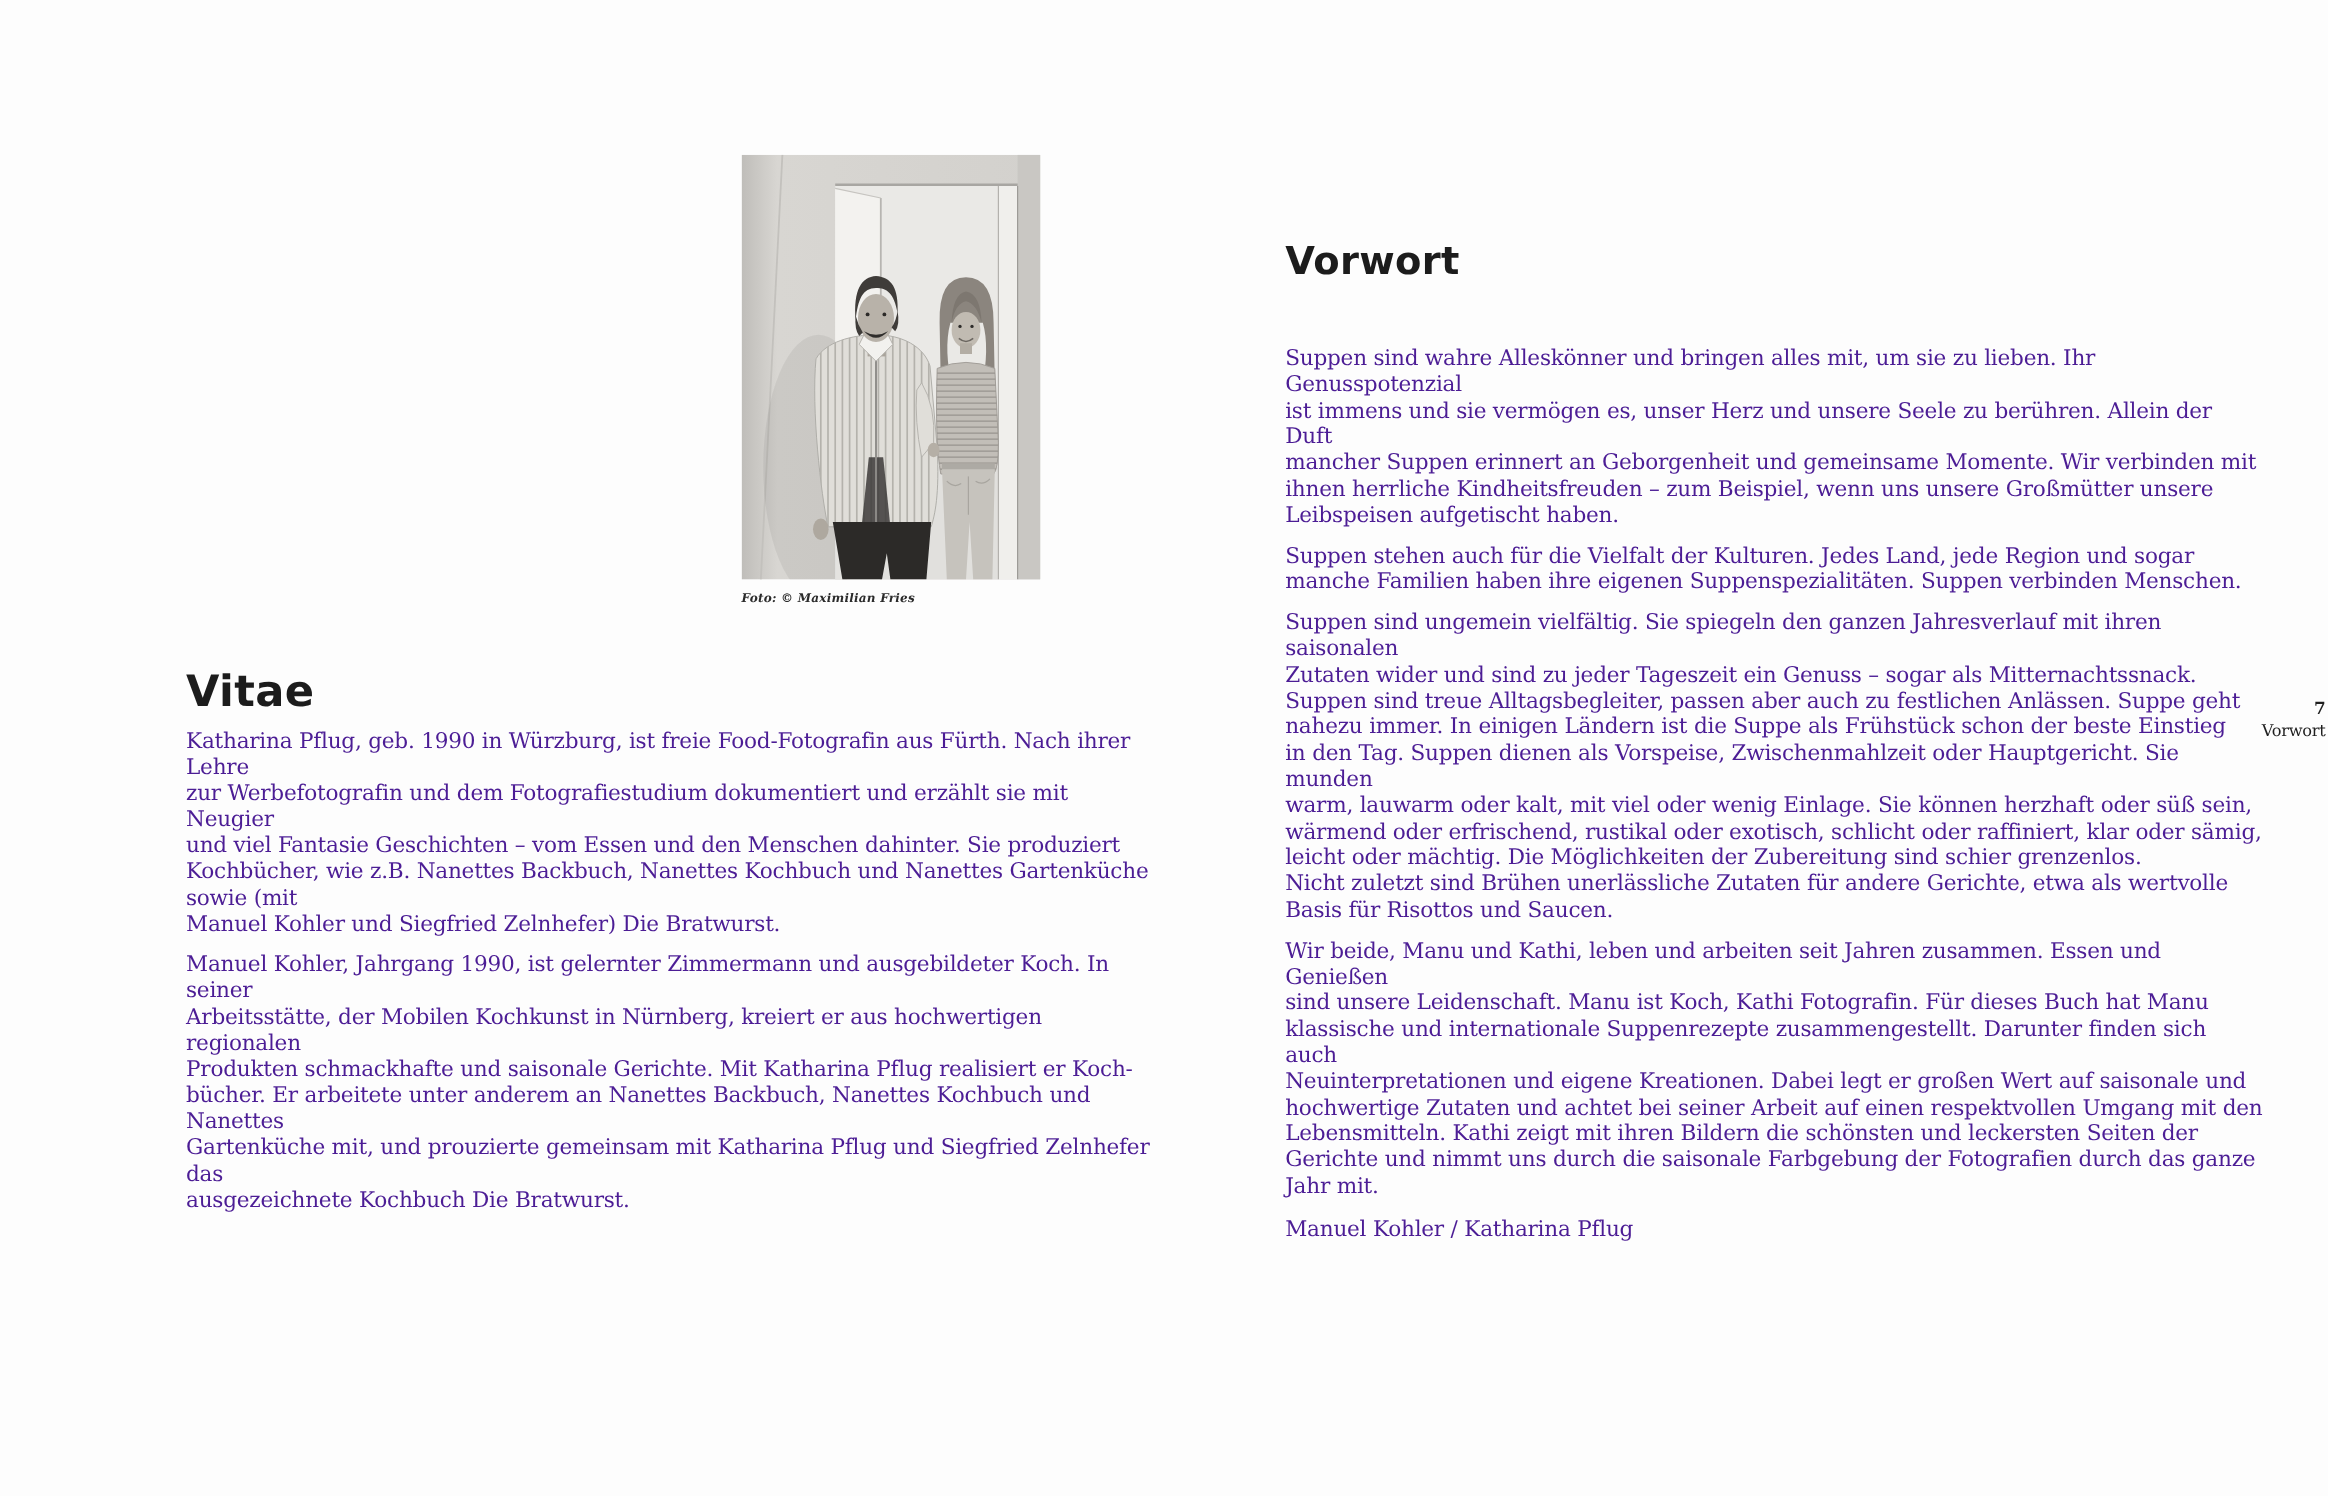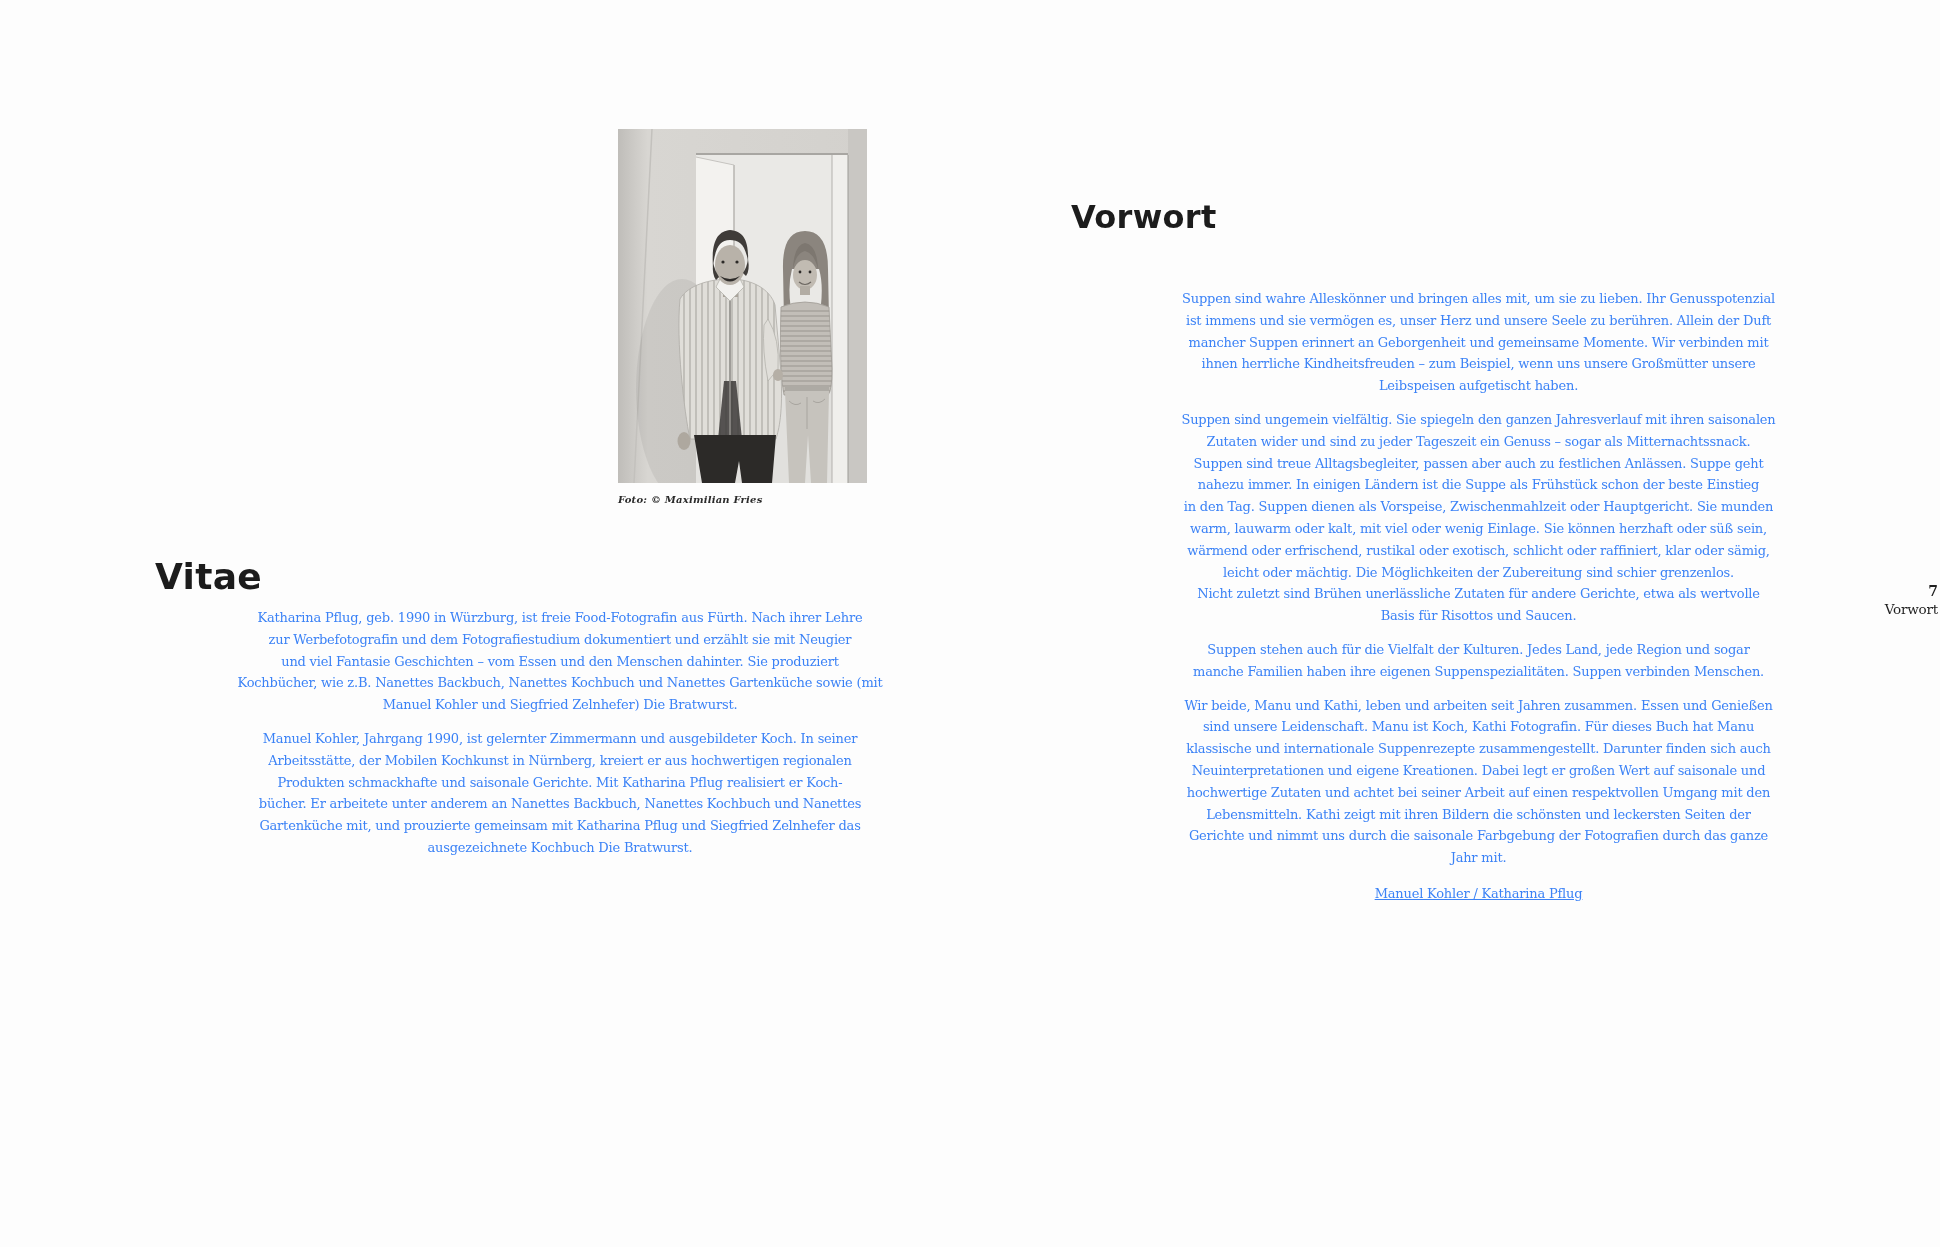--- a/index.html
+++ b/index.html
@@ -9,23 +9,23 @@
   .photo-figure{position:absolute;left:618px;top:129px;width:203px;margin:0;}
   .photo-figure svg{display:block;}
   .photo-caption{margin-top:11px;font-size:10px;font-style:italic;font-weight:bold;
                  color:#2b2b2b;letter-spacing:.2px;}
   h1,h2{font-family:"DejaVu Sans","Liberation Sans",sans-serif;font-weight:700;
         color:#1c1c1c;margin:0;letter-spacing:.3px;}
   .vitae-heading{position:absolute;left:155px;top:556px;font-size:36px;}
   .vorwort-heading{position:absolute;left:1071px;top:198px;font-size:32px;}
   .body-left{position:absolute;left:155px;top:607px;width:810px;}
   .body-right{position:absolute;left:1071px;top:288px;width:815px;}
-  p.copy{margin:0 0 12px 0;font-size:13px;line-height:21.8px;white-space:pre-line;
-         letter-spacing:-.2px;color:#3b82f6;text-align:center;}
-  p.signature{margin-top:14px;text-decoration:underline;}
+  p.copy{margin:0 0 12px 0;font-size:18px;line-height:21.8px;white-space:pre-line;
+         letter-spacing:-.2px;color:#4c1d95;}
+  p.signature{margin-top:14px;}
   
   .edge-marker{position:absolute;right:2px;top:583px;text-align:right;color:#1f1f1f;}
   .edge-marker .num{font-size:14px;font-weight:bold;line-height:17px;}
   .edge-marker .label{font-size:13.5px;line-height:18px;letter-spacing:-.2px;}
 </style>
 </head>
 <body>
 
 <div class="spread">
 
@@ -126,32 +126,32 @@
   <section>
 
     <h1 class="vorwort-heading">Vorwort</h1>
 
     <div class="body-right">
       <p class="copy">Suppen sind wahre Alleskönner und bringen alles mit, um sie zu lieben. Ihr Genusspotenzial
 ist immens und sie vermögen es, unser Herz und unsere Seele zu berühren. Allein der Duft
 mancher Suppen erinnert an Geborgenheit und gemeinsame Momente. Wir verbinden mit
 ihnen herrliche Kindheitsfreuden – zum Beispiel, wenn uns unsere Großmütter unsere
 Leibspeisen aufgetischt haben.</p>
+      <p class="copy">Suppen stehen auch für die Vielfalt der Kulturen. Jedes Land, jede Region und sogar
+manche Familien haben ihre eigenen Suppenspezialitäten. Suppen verbinden Menschen.</p>
       <p class="copy">Suppen sind ungemein vielfältig. Sie spiegeln den ganzen Jahresverlauf mit ihren saisonalen
 Zutaten wider und sind zu jeder Tageszeit ein Genuss – sogar als Mitternachtssnack.
 Suppen sind treue Alltagsbegleiter, passen aber auch zu festlichen Anlässen. Suppe geht
 nahezu immer. In einigen Ländern ist die Suppe als Frühstück schon der beste Einstieg
 in den Tag. Suppen dienen als Vorspeise, Zwischenmahlzeit oder Hauptgericht. Sie munden
 warm, lauwarm oder kalt, mit viel oder wenig Einlage. Sie können herzhaft oder süß sein,
 wärmend oder erfrischend, rustikal oder exotisch, schlicht oder raffiniert, klar oder sämig,
 leicht oder mächtig. Die Möglichkeiten der Zubereitung sind schier grenzenlos.
 Nicht zuletzt sind Brühen unerlässliche Zutaten für andere Gerichte, etwa als wertvolle
 Basis für Risottos und Saucen.</p>
-      <p class="copy">Suppen stehen auch für die Vielfalt der Kulturen. Jedes Land, jede Region und sogar
-manche Familien haben ihre eigenen Suppenspezialitäten. Suppen verbinden Menschen.</p>
       <p class="copy">Wir beide, Manu und Kathi, leben und arbeiten seit Jahren zusammen. Essen und Genießen
 sind unsere Leidenschaft. Manu ist Koch, Kathi Fotografin. Für dieses Buch hat Manu
 klassische und internationale Suppenrezepte zusammengestellt. Darunter finden sich auch
 Neuinterpretationen und eigene Kreationen. Dabei legt er großen Wert auf saisonale und
 hochwertige Zutaten und achtet bei seiner Arbeit auf einen respektvollen Umgang mit den
 Lebensmitteln. Kathi zeigt mit ihren Bildern die schönsten und leckersten Seiten der
 Gerichte und nimmt uns durch die saisonale Farbgebung der Fotografien durch das ganze
 Jahr mit.</p>
       <p class="copy signature">Manuel Kohler / Katharina Pflug</p>
     </div>

